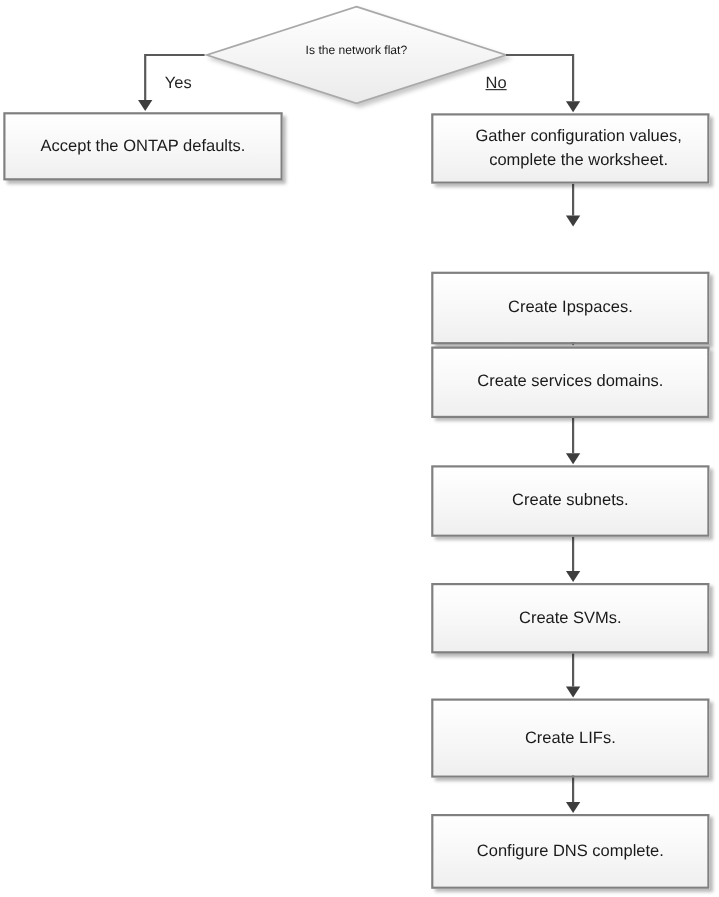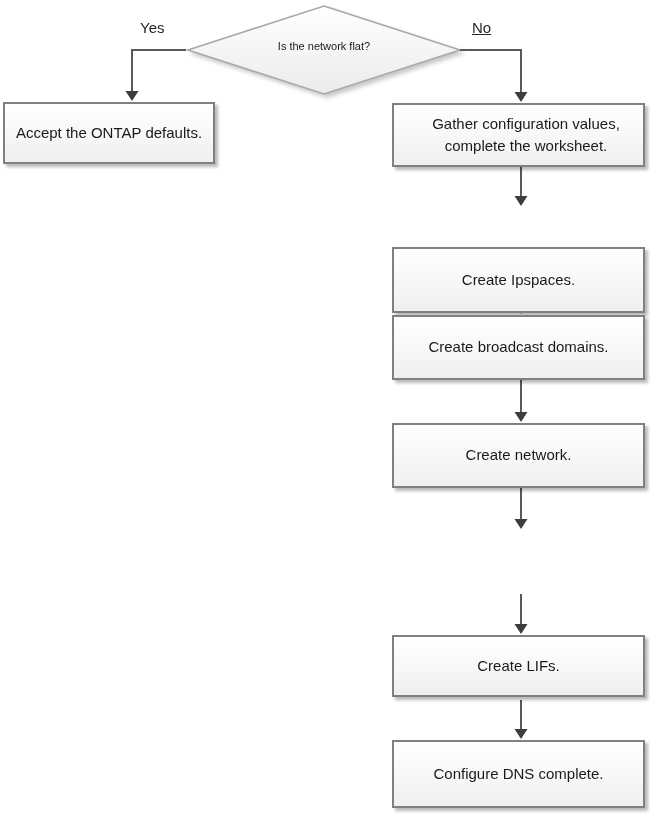--- a/index.html
+++ b/index.html
@@ -39,38 +39,39 @@
     box-shadow: 3px 3px 3px rgba(0,0,0,0.28);
     display: flex;
     align-items: center;
     justify-content: center;
     text-align: center;
     font-size: 15px;
     line-height: 1.5;
     color: #1a1a1a;
     padding: 4px 10px;
   }
-  .left-box { left: 3px; top: 102px; width: 212px; height: 62px; }
+  .left-box { left: 3px; top: 102px; width: 254px; height: 62px; }
   .rb  { left: 392px; width: 253px; }
   .rb1 { top: 103px; height: 64px; padding-left: 25px; }
   .rb2 { top: 207px; height: 66px; margin-top: 40px; }
   .rb3 { top: 315px; height: 65px; }
   .rb4 { top: 423px; height: 65px; }
   .rb5 { top: 530px; height: 64px; }
-  .rb6 { top: 635px; height: 62px; }
+  .rb6 { top: 635px; height: 72px; }
   .rb7 { top: 740px; height: 68px; }
   .branch-label {
     position: absolute;
     width: 44px;
-    text-align: left;
+    text-align: center;
     font-size: 15px;
     color: #262626;
+    margin-top: 48px;
   }
   .yes-label { left: 140px; top: 19px; }
-  .no-label  { left: 472px; top: 19px; text-decoration: underline; }
+  .no-label  { left: 429px; top: 19px; text-decoration: underline; }
   .diamond-label {
     position: absolute;
     left: 214px;
     top: 40px;
     width: 220px;
     text-align: center;
     font-size: 11px;
     color: #1a1a1a;
   }
 </style>
@@ -116,18 +117,19 @@
 
   <div class="diamond-label">Is the network flat?</div>
 
   <div class="branch-label yes-label">Yes</div>
   <div class="branch-label no-label">No</div>
 
   <div class="node left-box">Accept the ONTAP defaults.</div>
 
   <div class="node rb rb1">Gather configuration values, complete the worksheet.</div>
   <div class="node rb rb2">Create Ipspaces.</div>
-  <div class="node rb rb3">Create broadcast domains.</div>
-  <div class="node rb rb4">Create network.</div>
+  <div class="node rb rb3">Create services domains.</div>
+  <div class="node rb rb4">Create subnets.</div>
+  <div class="node rb rb5">Create SVMs.</div>
   <div class="node rb rb6">Create LIFs.</div>
   <div class="node rb rb7">Configure DNS complete.</div>
 
 </div>
 
 </body></html>

